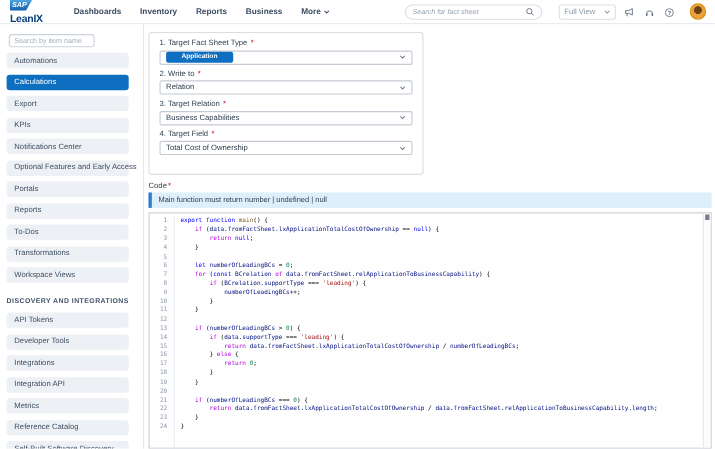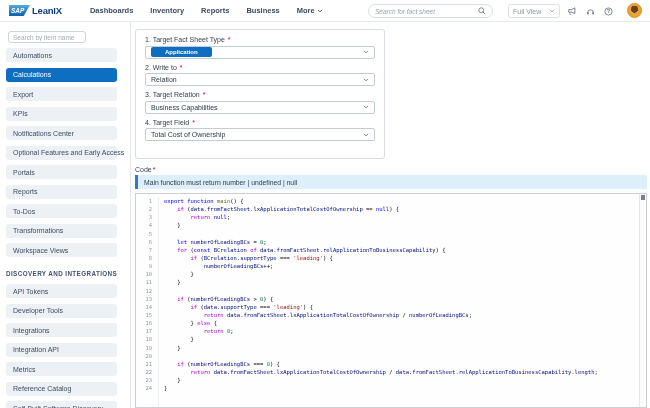--- a/index.html
+++ b/index.html
@@ -2,21 +2,21 @@
 <html style="--accent: #0e6fc1; --banner-bg: #ddeffa; --banner-border: #2e7cc3; --tok-k: #0000ff; --tok-c: #af00db; --tok-v: #001080; --tok-f: #795e26; --tok-s: #a31515; --tok-n: #098658;"><head>
 <meta charset="utf-8">
 <style>
   * { margin:0; padding:0; box-sizing:border-box; }
   html,body { width:650px; height:408px; overflow:hidden; }
   body { font-family:"Liberation Sans",sans-serif; background:#fff; color:#2c3d4f; position:relative; }
 
   
   .topbar { position:absolute; top:0; left:0; right:0; height:22px; background:#fff;
             border-bottom:1px solid #e6e9ed; display:flex; align-items:center; z-index:5; }
-  .logo { display:flex; align-items:flex-start; gap:2px; margin-left:9px; }
+  .logo { display:flex; align-items:flex-start; gap:2px; margin-left:9px;flex-direction:column; }
   .sap-mark { width:21px; height:11px; background:linear-gradient(180deg,#53a9e3,#0e5fae);
               clip-path:polygon(0 0,100% 0,70% 100%,0 100%); color:#fff; font-size:6.5px;
               font-weight:bold; font-style:italic; display:flex; align-items:center; padding-left:2px; }
   .leanix { font-size:9.5px; font-weight:bold; color:#0a3e7e; letter-spacing:-0.2px; }
   .top-nav { display:flex; gap:17px; margin-left:28px; }
   .nav-item { font-size:7.5px; font-weight:bold; color:#3a4c60; display:flex; align-items:center; gap:2px; cursor:pointer; }
   .search-pill { position:absolute; left:368px; top:4px; width:125px; height:14px;
                  border:1px solid #d9dee4; border-radius:7px; background:#fff;
                  display:flex; align-items:center; padding:0 6px; }
   .search-pill input { border:none; outline:none; flex:1; min-width:0; font-size:6.5px;

